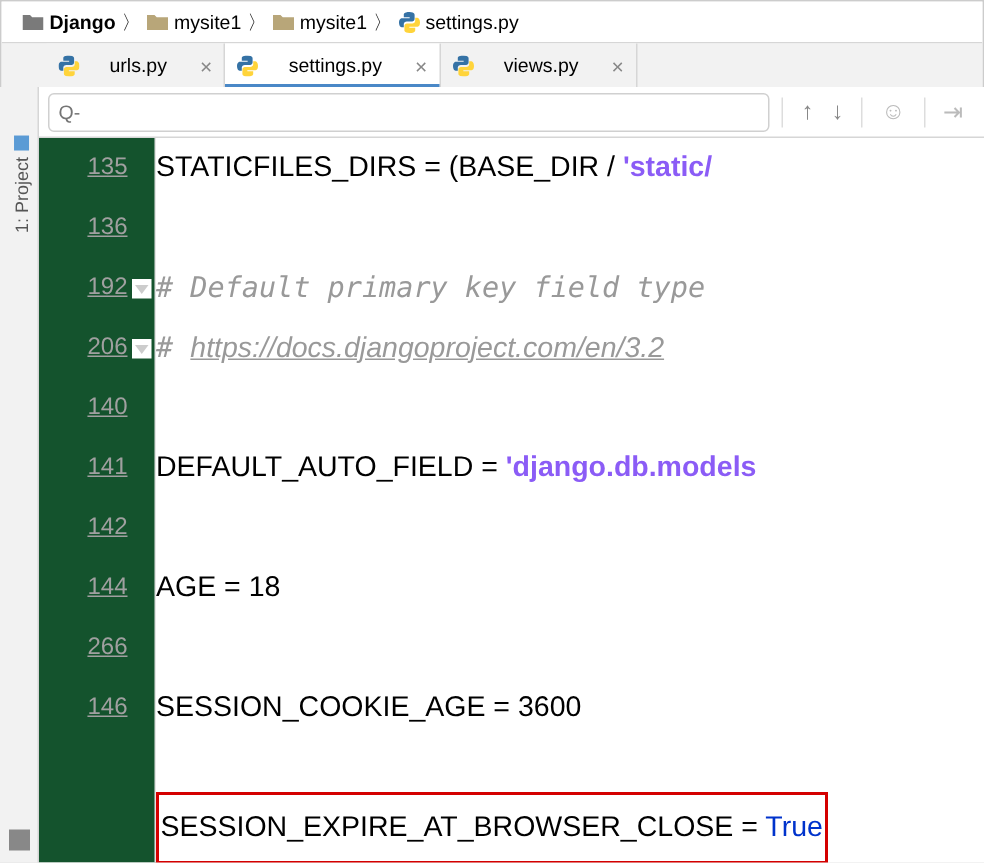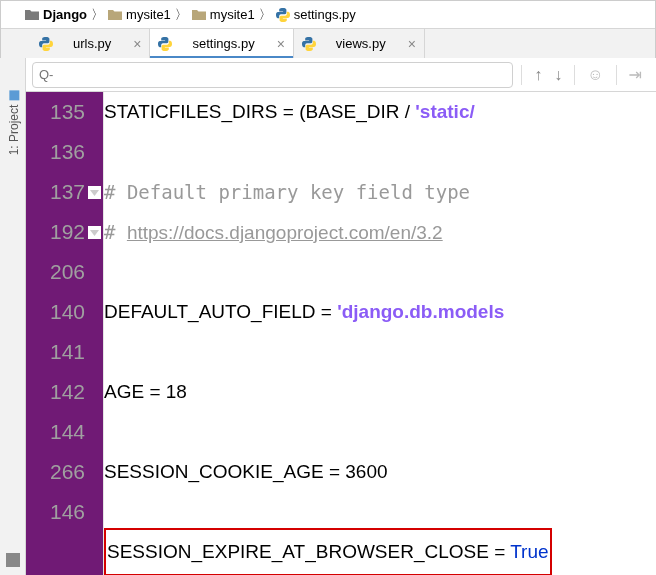--- a/index.html
+++ b/index.html
@@ -1,43 +1,43 @@
 <!DOCTYPE html>
 <html><head>
 <meta charset="utf-8">
 <style>
   * { margin: 0; padding: 0; box-sizing: border-box; font-family: -apple-system, "Segoe UI", Arial, sans-serif; }
   body { width: 656px; height: 575px; background: #fff; overflow: hidden; font-size: 13px; color: #222; border:1px solid #ccc;}
-  .breadcrumbs { height: 28px; display: flex; align-items: center; padding: 0 22px; background: #fff; border-bottom: 1px solid #d6d6d6; gap:2px;}
+  .breadcrumbs { height: 28px; display: flex; align-items: center; padding: 0 12px; background: #fff; border-bottom: 1px solid #d6d6d6; gap:2px;}
   .crumb { display: inline-flex; align-items: center; gap: 4px; padding: 2px 2px; font-size: 13px; color:#000;}
   .crumb.bold { font-weight: bold; }
   .ico { width: 14px; height: 14px; display: inline-flex; align-items:center; justify-content:center;}
   .tabbar { height: 30px; background: #f2f2f2; border-bottom: 1px solid #d6d6d6; display: flex; align-items: stretch; padding-left: 30px;}
   .tab { display: flex; align-items: center; gap: 20px; padding: 0 8px; border-right: 1px solid #d6d6d6; background: #f2f2f2; font-size:13px; color:#000; position:relative;}
   .tab.active { background: #fff; border-bottom: 1px solid #fff; margin-bottom:-1px;}
   .tab .close { color:#888; font-size:14px; margin-left:2px; line-height:1;}
   .tab.active::after { content:""; position:absolute; left:0; right:0; bottom:0; height:3px; background:#4a88c7; bottom:-1px;}
   .sidebar-left { position: absolute; left: 0; top: 58px; bottom: 0; width: 26px; background: #f2f2f2; border-right: 1px solid #d6d6d6;}
   .side-label { transform: rotate(-90deg); transform-origin: center; position: absolute; top: 58px; left: -18px; font-size: 12px; color:#555; white-space:nowrap; display:flex; align-items:center; gap:4px;}
   .side-label::after{content:""; width:10px; height:10px; background:#5b9bd5; display:inline-block;}
   .sq-gray{ position:absolute; bottom:8px; left:6px; width:14px; height:14px; background:#888;}
   .searchbar { position:absolute; left:26px; right:0; top:58px; height:34px; border-bottom:1px solid #d6d6d6; display:flex; align-items:center; padding: 0 6px; background:#fff;}
   .search-input { flex:1; border:1px solid #d0d0d0; border-radius:4px; height:26px; padding:0 6px; font-size:13px; color:#999; outline:none;}
   .search-icons { display:flex; align-items:center; gap:12px; padding:0 8px; color:#888;}
   .search-icons span{font-size:16px; cursor:pointer;}
   .divider{width:1px; height:20px; background:#ddd;}
   .editor { position:absolute; left:26px; right:0; top:92px; bottom:0; display:flex; background:#fff; overflow:hidden;}
-  .gutter { width: 78px; background:#701a75; border-right:1px solid #e4e4e4; text-align:right; padding-right:18px; color:#a0a0a0; font-size:21px; font-family: Consolas, monospace;}
+  .gutter { width: 78px; background:#14532d; border-right:1px solid #e4e4e4; text-align:right; padding-right:18px; color:#a0a0a0; font-size:16px; font-family: Consolas, monospace; text-decoration: underline;}
   .code { flex:1; font-family: Consolas, "Courier New", monospace; font-size:19px; white-space: pre; color:#000; position:relative;}
   .row { height: 40px; display:flex; align-items:center; line-height:40px;}
   .gutter .row{ justify-content:flex-end;}
   .str { color:#8b5cf6; font-weight:bold;}
   .kw { color:#0033cc; }
   .num { color:#000000; }
-  .cmt { color:#999; font-family: "Consolas", monospace;}
+  .cmt { color:#999; font-style:italic; font-family: "Consolas", monospace;}
   .hl { border: 2px solid #d40000; padding: 2px 1px;}
   .fold{ width:13px; height:13px; position:absolute; background:#fff;}
   .fold svg{display:block;}
 </style>
 </head>
 <body>
 
 <div class="breadcrumbs" id="crumbs">
     <span class="crumb bold">
       <span class="ico">
@@ -125,21 +125,20 @@
     <span style="color:#bbb">☺</span>
     <span class="divider"></span>
     <span style="color:#bbb">⇥</span>
   </div>
 </div>
 
 <div class="editor">
   <div class="gutter" id="gutter">
       <div class="row">135</div>
       <div class="row">136</div>
-      <div class="row">137</div>
       <div class="row">192</div>
       <div class="row">206</div>
       <div class="row">140</div>
       <div class="row">141</div>
       <div class="row">142</div>
       <div class="row">144</div>
       <div class="row">266</div>
       <div class="row">146</div>
     </div>
   <div class="code" id="code"><div class="row">STATICFILES_DIRS = (BASE_DIR / <span class="str">'static/</span></div><div class="row"></div><div class="row"><span class="cmt"># Default primary key field type</span></div><div class="fold" style="top: 94px; left: -16px;"><svg width="13" height="13">

